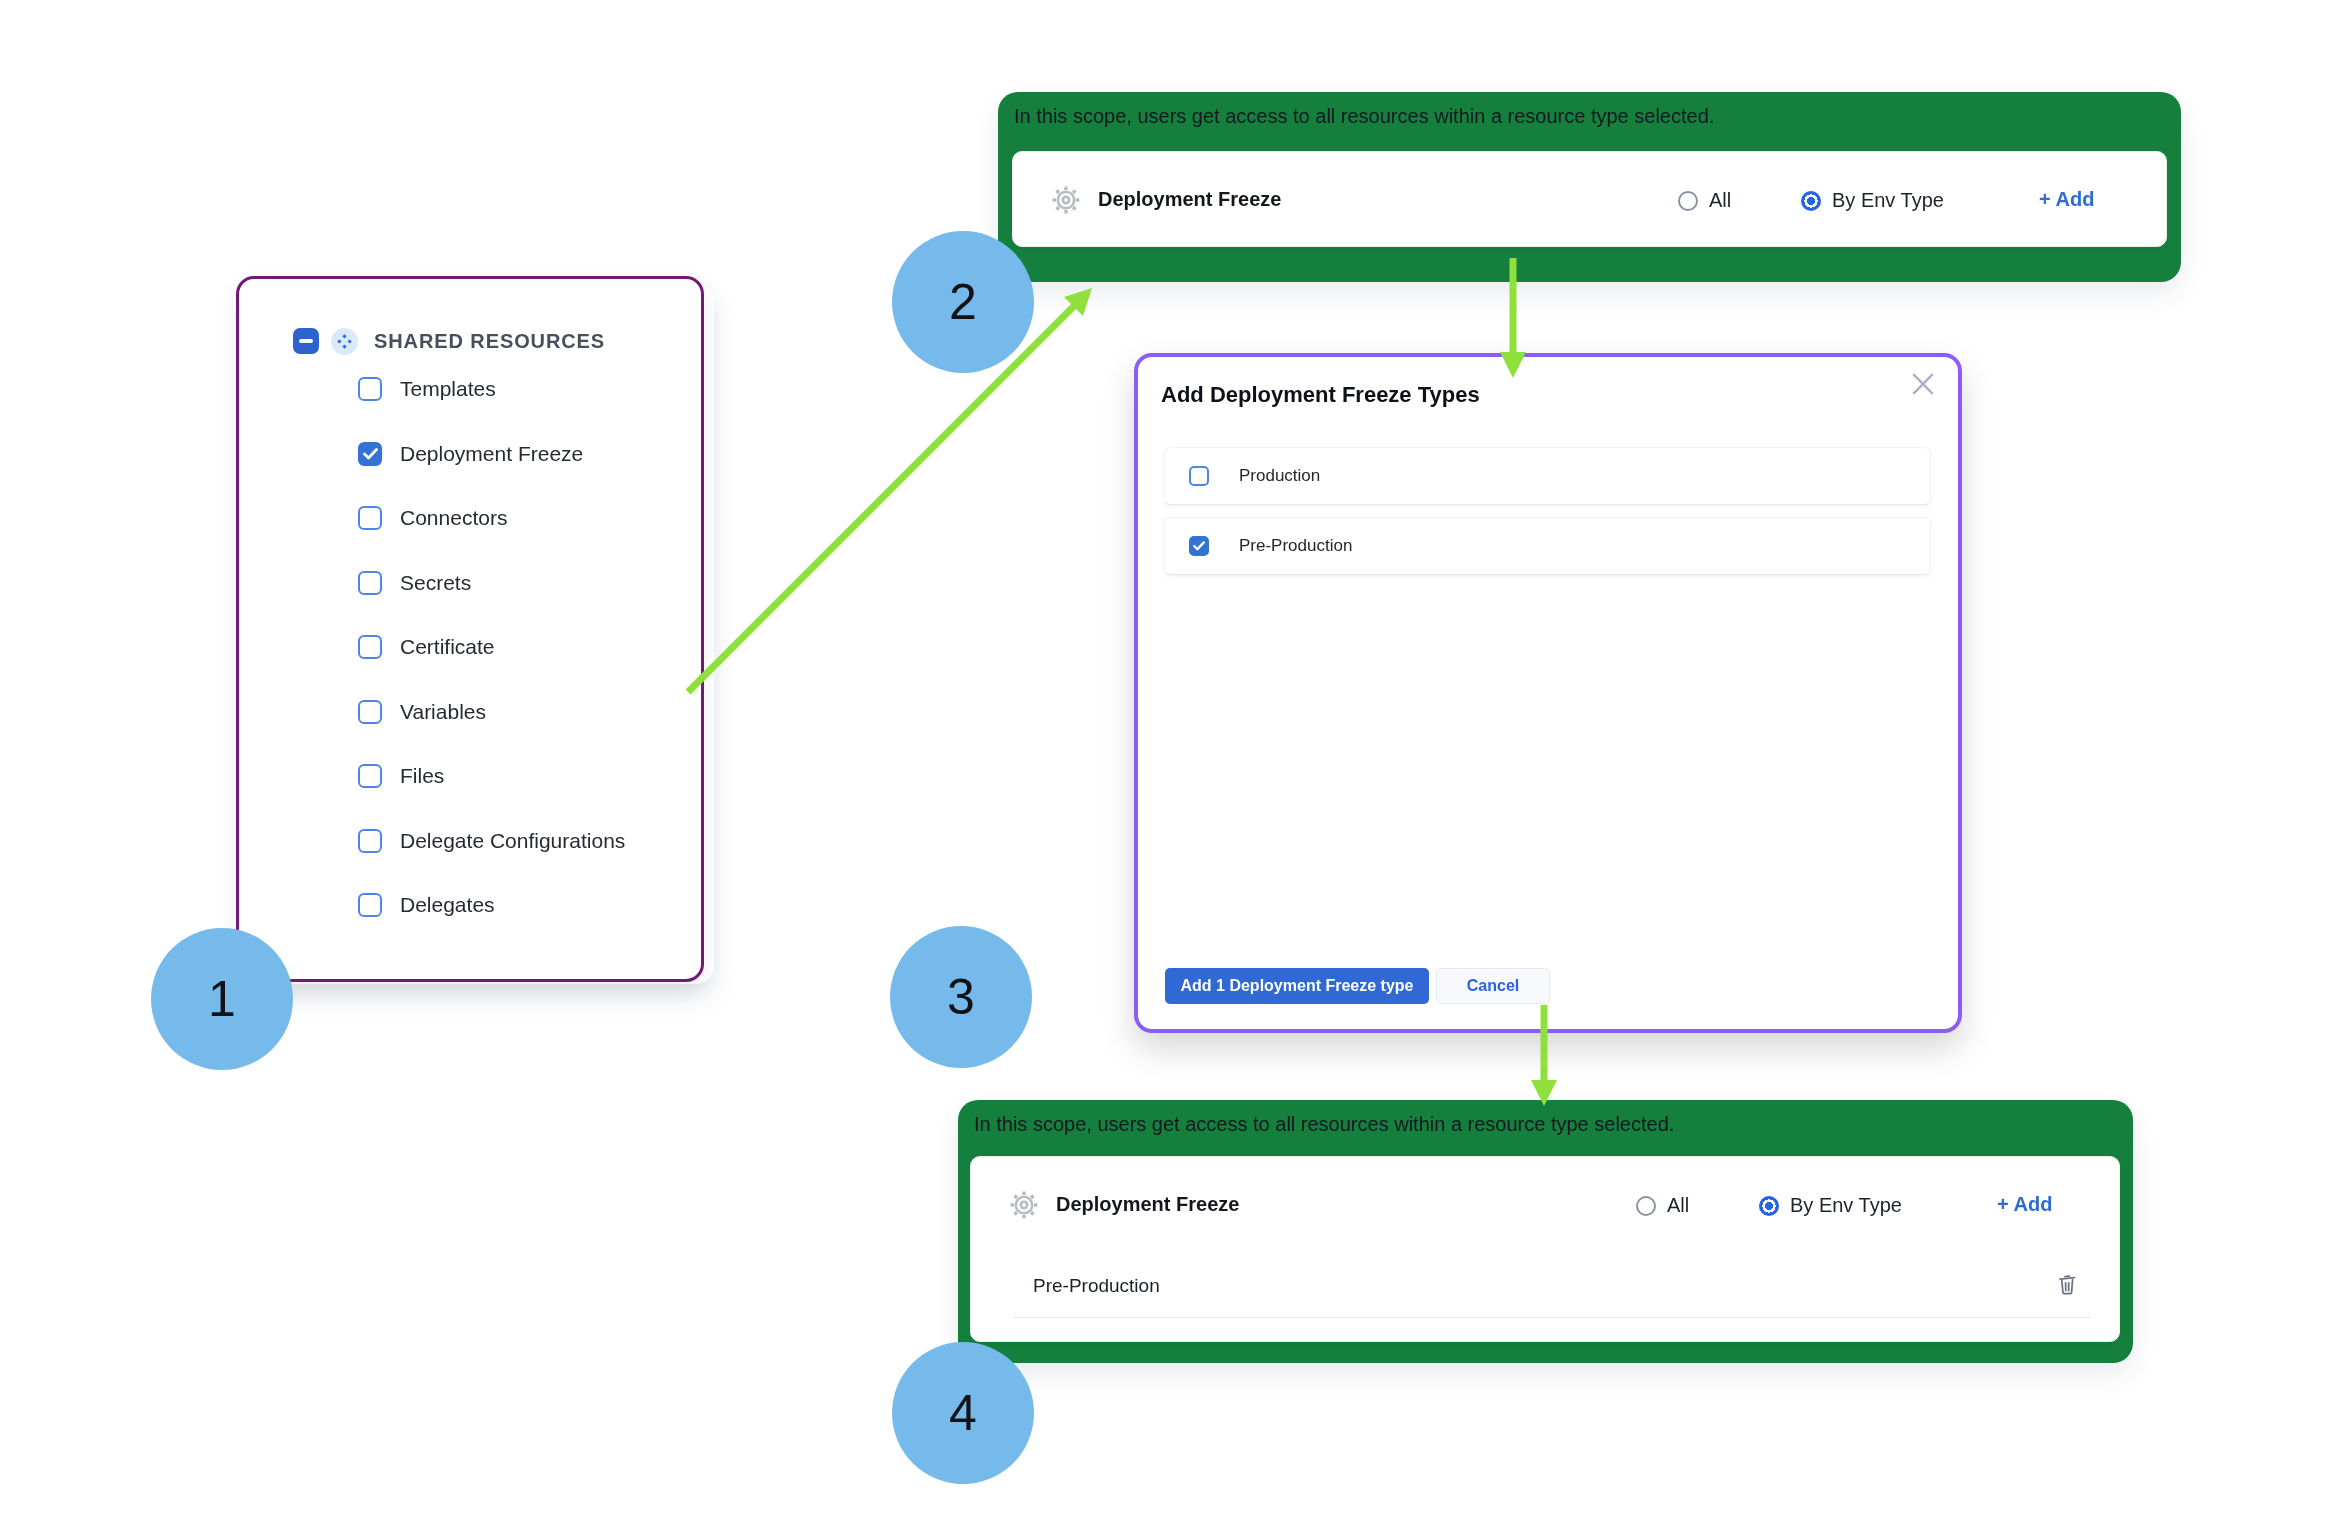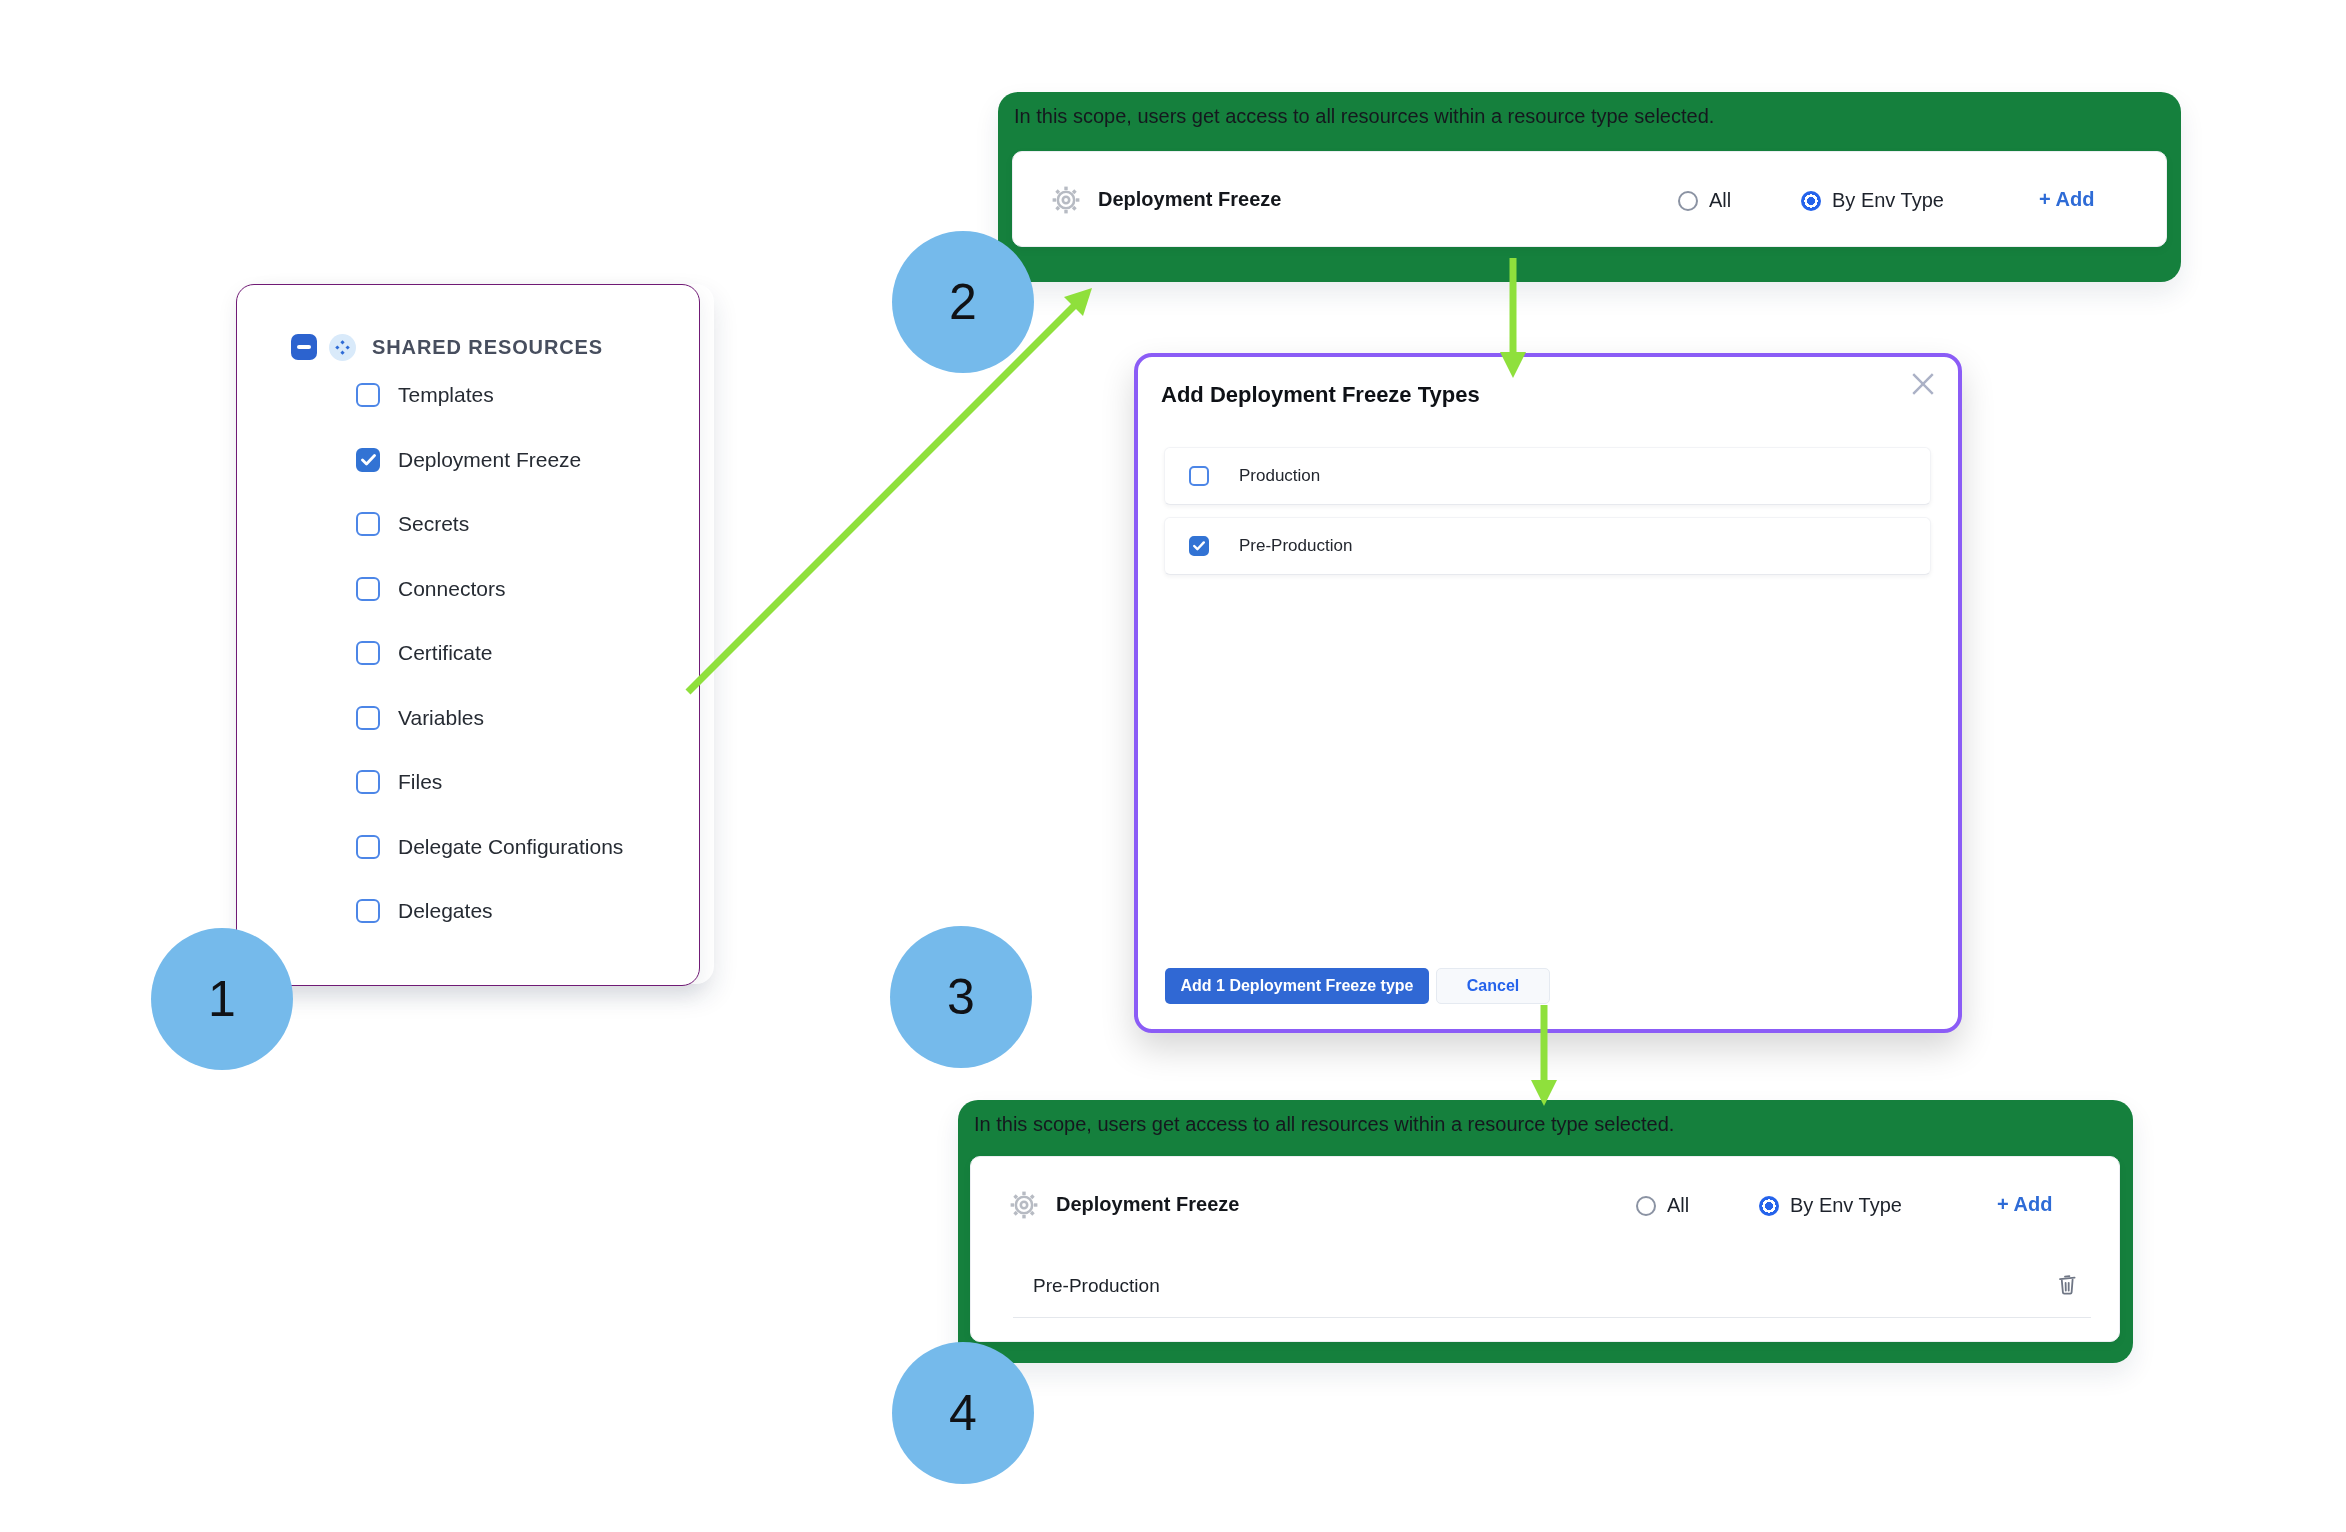--- a/index.html
+++ b/index.html
@@ -16,22 +16,22 @@
   .cb.checked{background:#3273d4;border-color:#3273d4;}
   .cb.indeterminate{background:#2c63cf;border-color:#2c63cf;border-radius:7px;}
   .minus-bar{width:14px;height:3.5px;border-radius:2px;background:#fff;}
   .radio{width:20px;height:20px;border-radius:50%;box-sizing:border-box;
          border:2px solid #8b93a3;background:#fff;flex:none;}
   .radio.on{border:none;
     background:radial-gradient(circle,#2563eb 0 4.2px,#ffffff 4.2px 6.6px,#2563eb 6.6px 10px);}
   
   .sidebar-back{left:252px;top:284px;width:462px;height:700px;background:#fff;
     border-radius:18px;box-shadow:0 12px 26px rgba(25,39,70,.12);z-index:8;}
-  .sidebar{left:236px;top:284px;width:462px;height:700px;background:#fff;
-    border-radius:18px;border:1px solid #701a75;
+  .sidebar{left:236px;top:276px;width:462px;height:700px;background:#fff;
+    border-radius:18px;border:3px solid #701a75;
     box-shadow:0 8px 20px rgba(25,39,70,.08);z-index:10;}
   .sb-header{position:absolute;left:54px;top:36px;height:52px;display:flex;align-items:center;}
   .sb-icon-circle{width:27px;height:27px;border-radius:50%;background:#d9eafa;
     display:flex;align-items:center;justify-content:center;margin-left:12px;flex:none;}
   .sb-group-label{margin-left:16px;font-size:20px;font-weight:600;color:#474e5e;
     letter-spacing:0.9px;white-space:nowrap;}
   .sb-items{position:absolute;left:0;top:98px;width:100%;}
   .sb-item{height:64.5px;display:flex;align-items:flex-start;padding-left:119px;}
   .sb-item .cb{width:24px;height:24px;}
   .sb-item-label{margin-left:18px;font-size:21px;color:#262b33;white-space:nowrap;}
@@ -133,25 +133,25 @@
     <div class="sb-item">
       <div class="cb checked">
         <svg class="chk-glyph" width="15" height="12" viewBox="0 0 15 12">
           <polyline points="1.5,6 5.5,10 13.5,1.5" fill="none" stroke="#fff" stroke-width="2.8" stroke-linecap="round" stroke-linejoin="round"></polyline>
         </svg>
       </div>
       <span class="sb-item-label">Deployment Freeze</span>
     </div>
     <div class="sb-item">
       <div class="cb"></div>
+      <span class="sb-item-label">Connectors</span>
+    </div>
+    <div class="sb-item">
+      <div class="cb"></div>
       <span class="sb-item-label">Secrets</span>
-    </div>
-    <div class="sb-item">
-      <div class="cb"></div>
-      <span class="sb-item-label">Connectors</span>
     </div>
     <div class="sb-item">
       <div class="cb"></div>
       <span class="sb-item-label">Certificate</span>
     </div>
     <div class="sb-item">
       <div class="cb"></div>
       <span class="sb-item-label">Variables</span>
     </div>
     <div class="sb-item">

